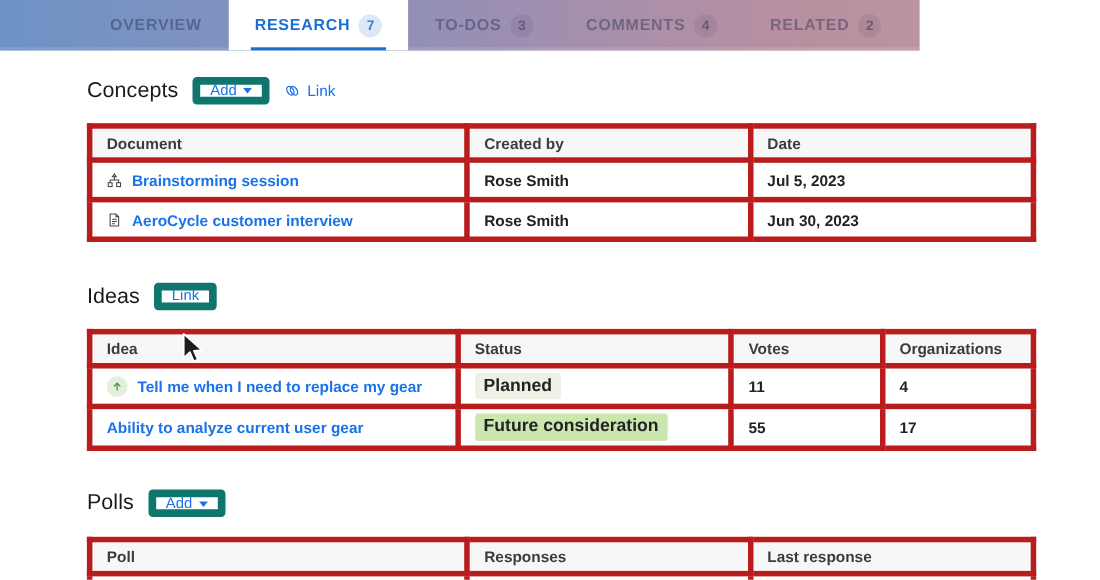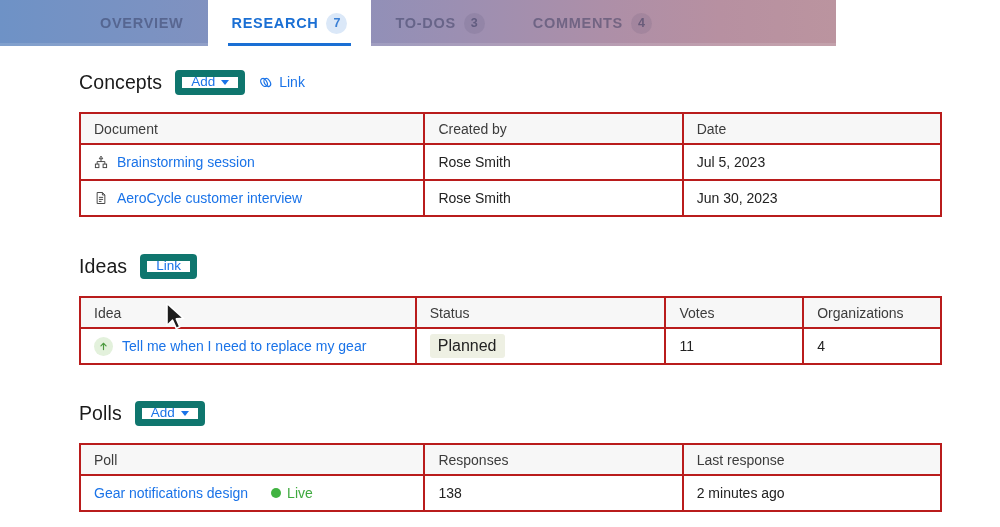--- a/index.html
+++ b/index.html
@@ -164,23 +164,23 @@
   .head-stats .sep { color: #d6d6d6; }
 
   
   table.grid {
     width: 100%;
     border-collapse: collapse;
     margin-top: 13px;
     table-layout: fixed;
   }
   table.grid th, table.grid td {
-    border: 2px solid #b91c1c;
+    border: 5px solid #b91c1c;
     text-align: left;
-    font-weight: normal;
+    font-weight: bold;
     font-size: 14px;
     color: #222222;
     padding: 4px 13px;
     height: 31px;
     vertical-align: middle;
     overflow: hidden;
     white-space: nowrap;
   }
   table.grid th {
     background: #f7f7f7;
@@ -278,20 +278,24 @@
   <div class="tab">
     <span class="tab-label">TO-DOS</span>
     <span class="tab-count">3</span>
   </div>
 
   <div class="tab">
     <span class="tab-label">COMMENTS</span>
     <span class="tab-count">4</span>
   </div>
 
+  <div class="tab">
+    <span class="tab-label">RELATED</span>
+    <span class="tab-count">2</span>
+  </div>
 
   <div class="tab-overflow">
     
     
     
   </div>
 </div>
 
 <div class="page">
 
@@ -397,20 +401,32 @@
               </span>
               <a class="rowlink" href="#">Tell me when I need to replace my gear</a>
             </span>
           </td>
           <td>
             <span class="badge badge-planned">Planned</span>
           </td>
           <td>11</td>
           <td>4</td>
         </tr>
+        <tr>
+          <td class="cell-tall">
+            <span class="cell-flex">
+              <a class="rowlink" href="#">Ability to analyze current user gear</a>
+            </span>
+          </td>
+          <td>
+            <span class="badge badge-future">Future consideration</span>
+          </td>
+          <td>55</td>
+          <td>17</td>
+        </tr>
       </tbody>
     </table>
   </div>
 
   <div class="section sec-polls">
     <div class="section-head">
       <span class="section-title">Polls</span>
       <button class="btn">
         <span>Add</span>
         <span class="caret"></span>

